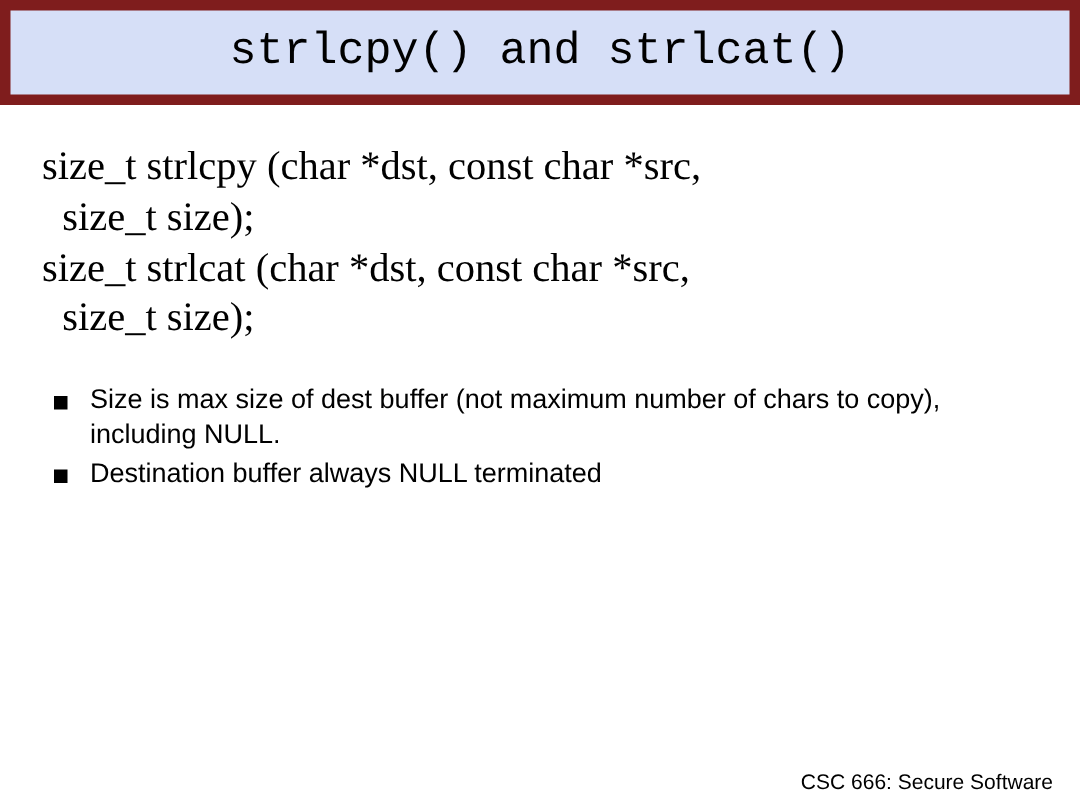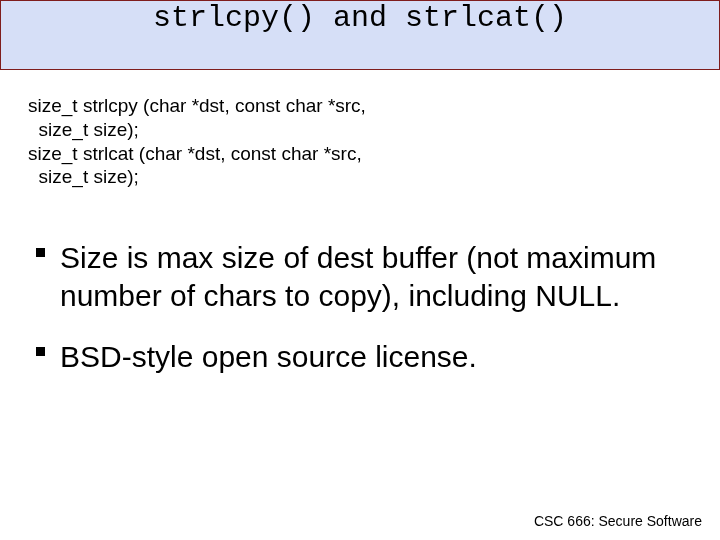--- a/index.html
+++ b/index.html
@@ -9,46 +9,45 @@
     background: #fff;
     font-family: Arial, Helvetica, sans-serif;
     color: #000;
     position: relative;
     overflow: hidden;
   }
   .title-band {
     width: 100%;
     height: 70px;
     background: #d6dff7;
-    border: 1px solid #7f1d1d;
+    border: 7px solid #7f1d1d;
     display: flex;
-    align-items: flex-start;
+    align-items: center;
     justify-content: center;
   }
   .title-band span {
     font-family: "Courier New", Courier, monospace;
     font-size: 30px;
   }
   .code-block {
-    font-family: Liberation Sans, sans-serif;
-    font-size: 19px;
+    font-family: Liberation Serif, serif;
+    font-size: 27px;
     line-height: 1.25;
     padding: 24px 32px 0 28px;
     white-space: pre;
   }
   .bullets {
     padding: 26px 36px 0 60px;
   }
   .bullets li {
     list-style: none;
     position: relative;
-    font-size: 30px;
+    font-size: 18px;
     line-height: 1.25;
     margin-bottom: 4px;
-    margin-top: 24px;
   }
   .bullets li::before {
     content: "";
     position: absolute;
     left: -24px;
     top: 9px;
     width: 9px;
     height: 9px;
     background: #000;
   }
@@ -68,18 +67,18 @@
   <span>strlcpy() and strlcat()</span>
 </div>
 
 <div class="code-block">size_t strlcpy (char *dst, const char *src,
   size_t size);
 size_t strlcat (char *dst, const char *src,
   size_t size);</div>
 
 <ul class="bullets">
   <li>Size is max size of dest buffer (not maximum number of chars to copy), including NULL.</li>
-  <li>BSD-style open source license.</li>
+  <li>Destination buffer always NULL terminated</li>
 </ul>
 
 <div class="footer">
   <div>CSC 666: Secure Software</div>
 </div>
 
 </body></html>

